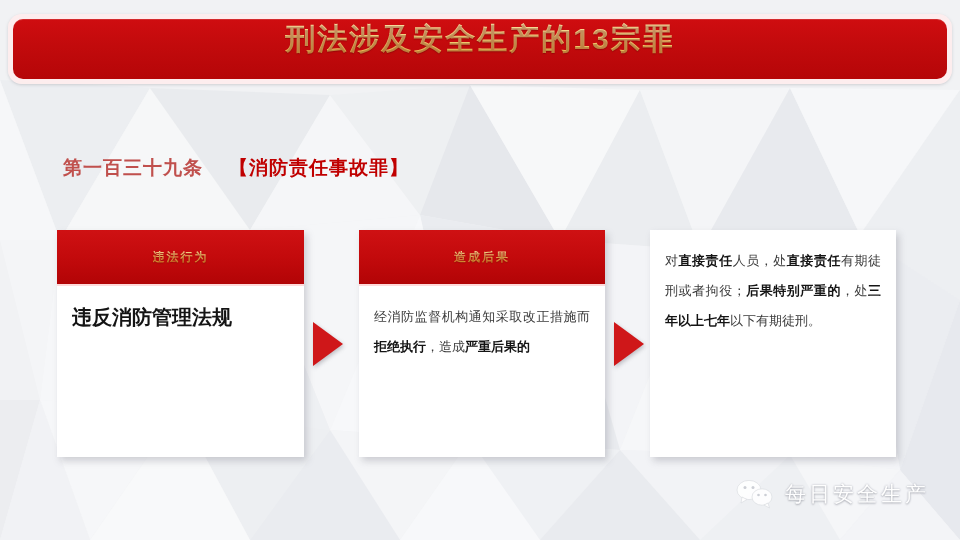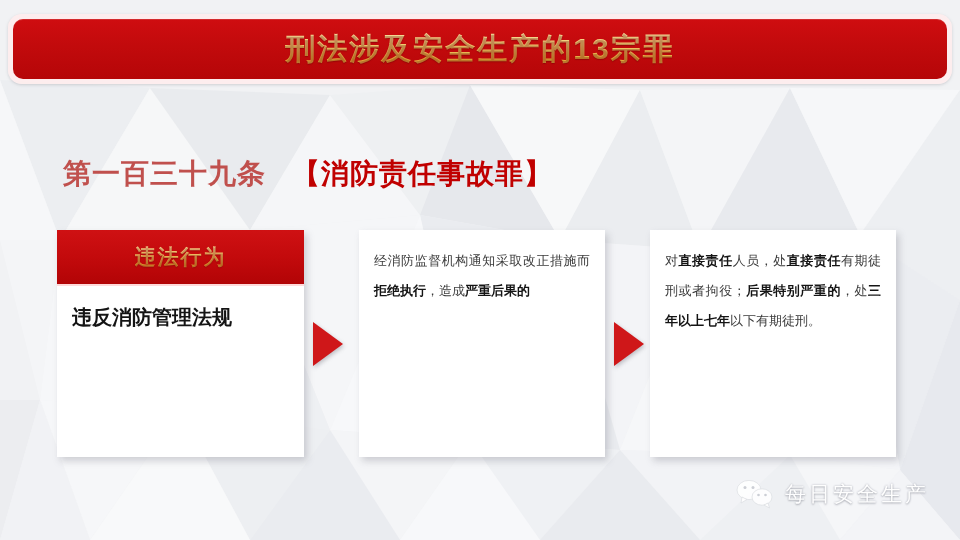--- a/index.html
+++ b/index.html
@@ -41,42 +41,41 @@
   }
   #title-banner {
     position: absolute;
     left: 5px;
     top: 5px;
     width: 934px;
     height: 60px;
     border-radius: 10px;
     background: linear-gradient(180deg, #cf0d10 0%, #c20a0c 45%, #b50608 100%);
     display: flex;
-    align-items: center;
     justify-content: center;
     box-shadow: inset 0 1px 0 rgba(255,255,255,0.12);
   }
   #title-text {
     font-size: 30px;
     font-weight: bold;
     letter-spacing: 2px;
     background: linear-gradient(180deg, #ffeab0 0%, #f7d071 40%, #e8ab3a 75%, #f3cf72 100%);
     -webkit-background-clip: text;
     background-clip: text;
     color: transparent;
     text-shadow: 0 1px 1px rgba(90,0,0,0.35);
     white-space: nowrap;
   }
 
   
   #subtitle {
     position: absolute;
     left: 63px;
     top: 155px;
-    font-size: 28px;
+    font-size: 19px;
     font-weight: bold;
     color: #c0262b;
     letter-spacing: 1px;
     white-space: nowrap;
   }
   #subtitle .article-no { color: #c0504d; }
   #subtitle .crime-name { color: #c00000; margin-left: 26px; }
 
   
   .card {
@@ -93,21 +92,21 @@
 
   .card-header {
     height: 54px;
     background: linear-gradient(180deg, #cf1113 0%, #c30a0c 50%, #b20406 100%);
     display: flex;
     align-items: center;
     justify-content: center;
     border-bottom: 2px solid #ffd9d9;
   }
   .card-header-text {
-    font-size: 21px;
+    font-size: 12px;
     font-weight: bold;
     letter-spacing: 2px;
     background: linear-gradient(180deg, #ffe3a6 0%, #f0ba5c 45%, #d98f2b 80%, #eab863 100%);
     -webkit-background-clip: text;
     background-clip: text;
     color: transparent;
     text-shadow: 0 1px 1px rgba(100,10,10,0.3);
     white-space: nowrap;
     text-align: center;
   }
@@ -221,20 +220,23 @@
   <div class="card" id="card-0">
     <div class="card-header">
       <span class="card-header-text">违法行为</span>
     </div>
     <div class="card-body plain-strong"><b>违反消防管理法规</b></div>
   </div>
 
   <div class="flow-arrow" id="arrow-0"></div>
 
   <div class="card" id="card-1">
+    <div class="card-header">
+      <span class="card-header-text">造成后果</span>
+    </div>
     <div class="card-body"><span>经消防监督机构通知采取改正措施而</span><b>拒绝执行</b><span>，造成</span><b>严重后果的</b></div>
   </div>
 
   <div class="flow-arrow" id="arrow-1"></div>
 
   <div class="card" id="card-2">
     <div class="card-body"><span>对</span><b>直接责任</b><span>人员，处</span><b>直接责任</b><span>有期徒刑或者拘役；</span><b>后果特别严重的</b><span>，处</span><b>三年以上七年</b><span>以下有期徒刑。</span></div>
   </div>
 
   <div id="watermark">

